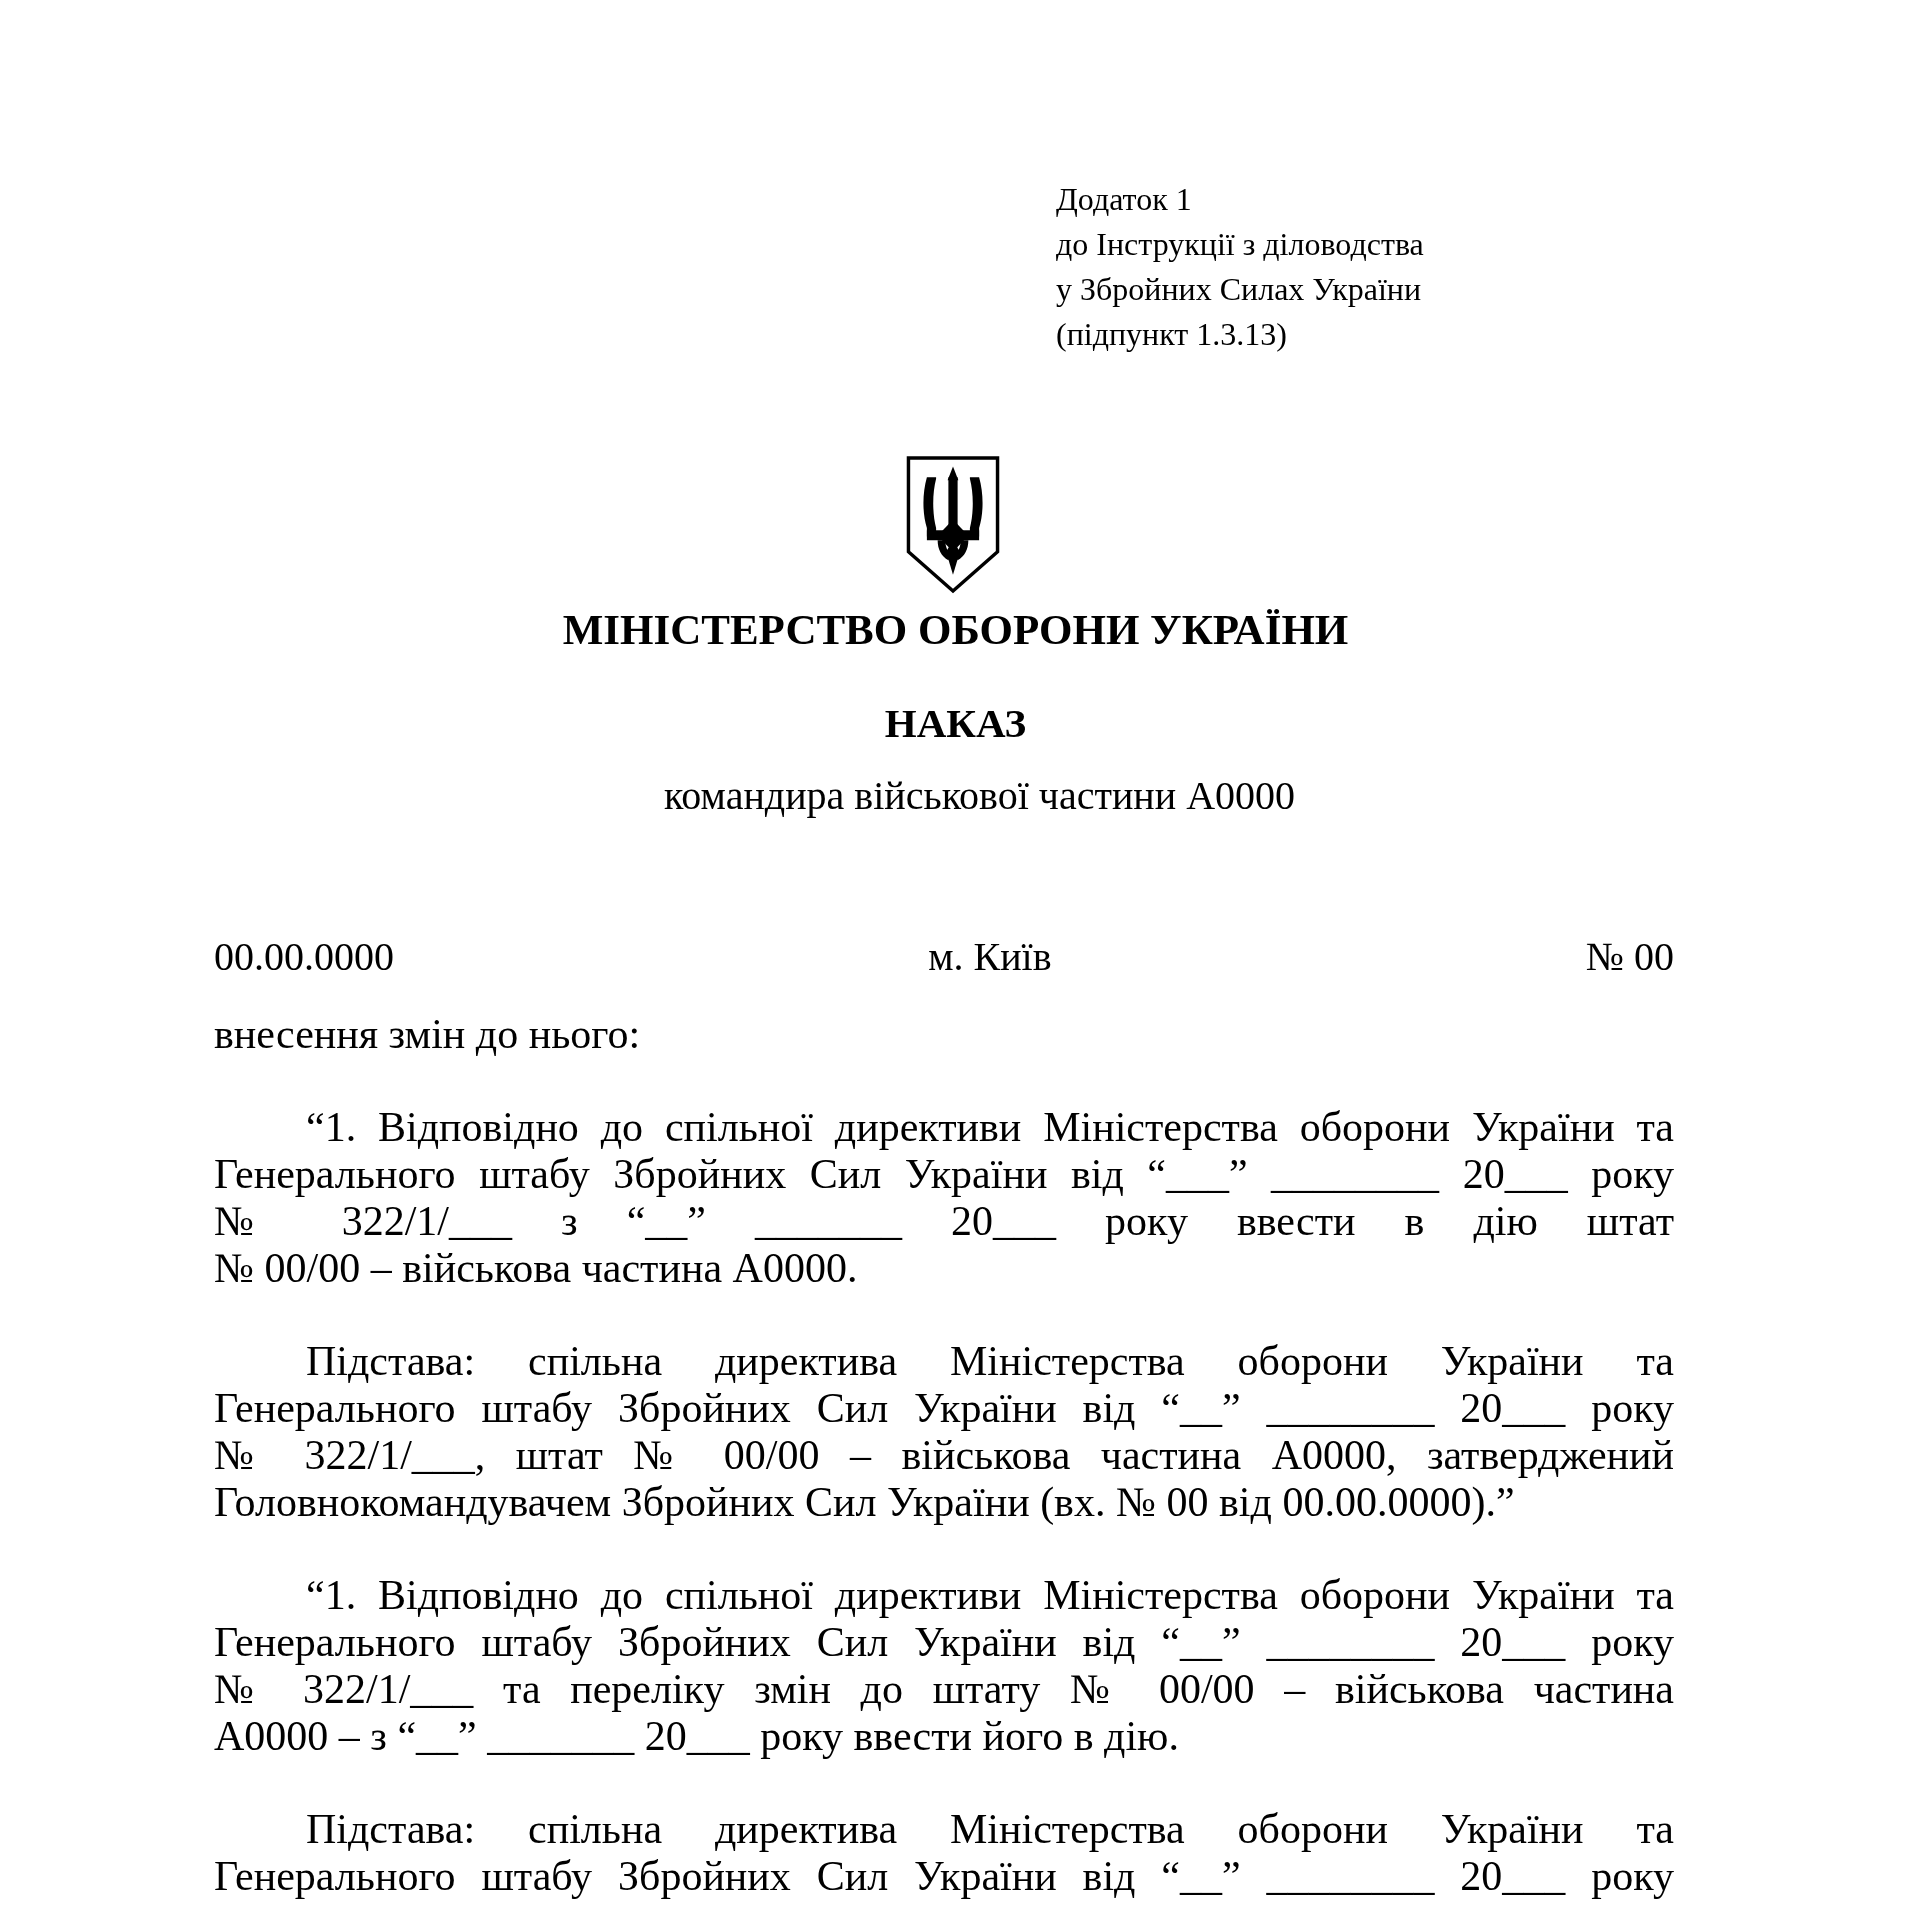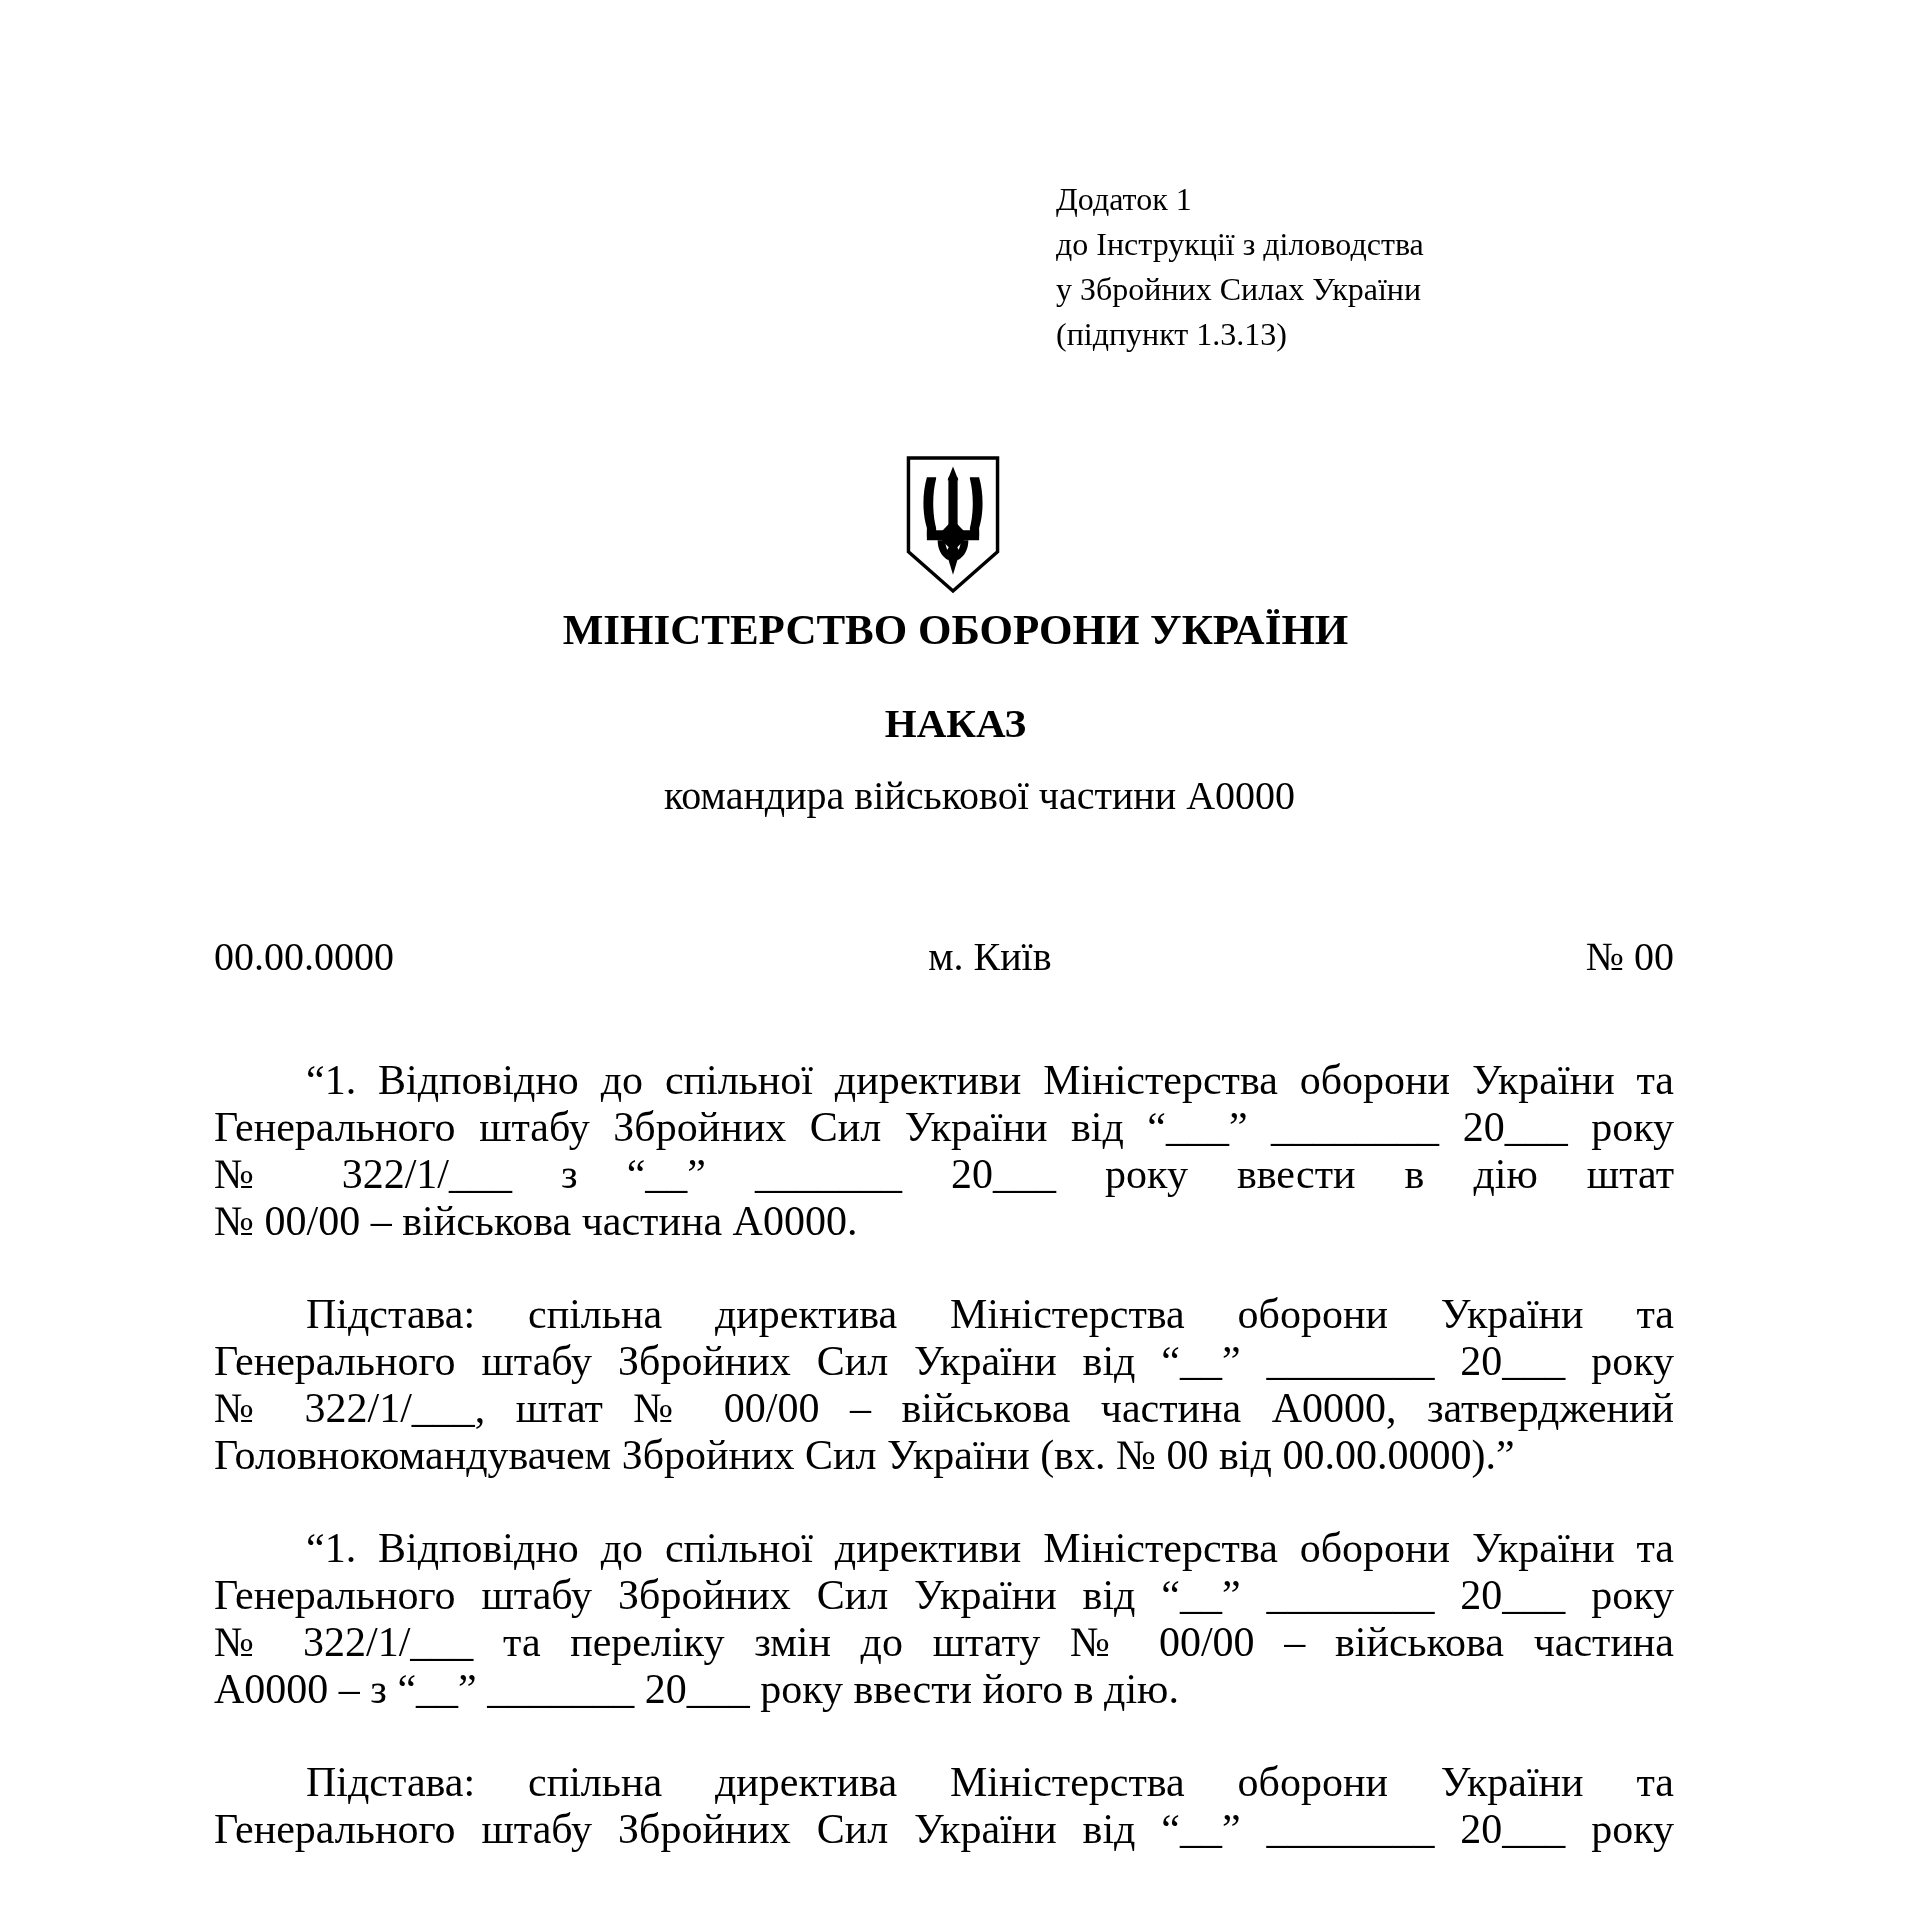--- a/index.html
+++ b/index.html
@@ -60,20 +60,21 @@
 
   <div class="dateline">
     <span>00.00.0000</span>
     <span>м. Київ</span>
     <span>№ 00</span>
   </div>
 
   <div class="body">
 
     <div class="para">
+      <div class="ln">внесення змін до нього:</div>
     </div>
 
     <div class="para">
       <div class="ln j ind">“1. Відповідно до спільної директиви Міністерства оборони України та</div>
       <div class="ln j">Генерального штабу Збройних Сил України від “___” ________ 20___ року</div>
       <div class="ln j">№ 322/1/___ з “__” _______ 20___ року ввести в дію штат</div>
       <div class="ln">№ 00/00 – військова частина А0000.</div>
     </div>
 
     <div class="para">

